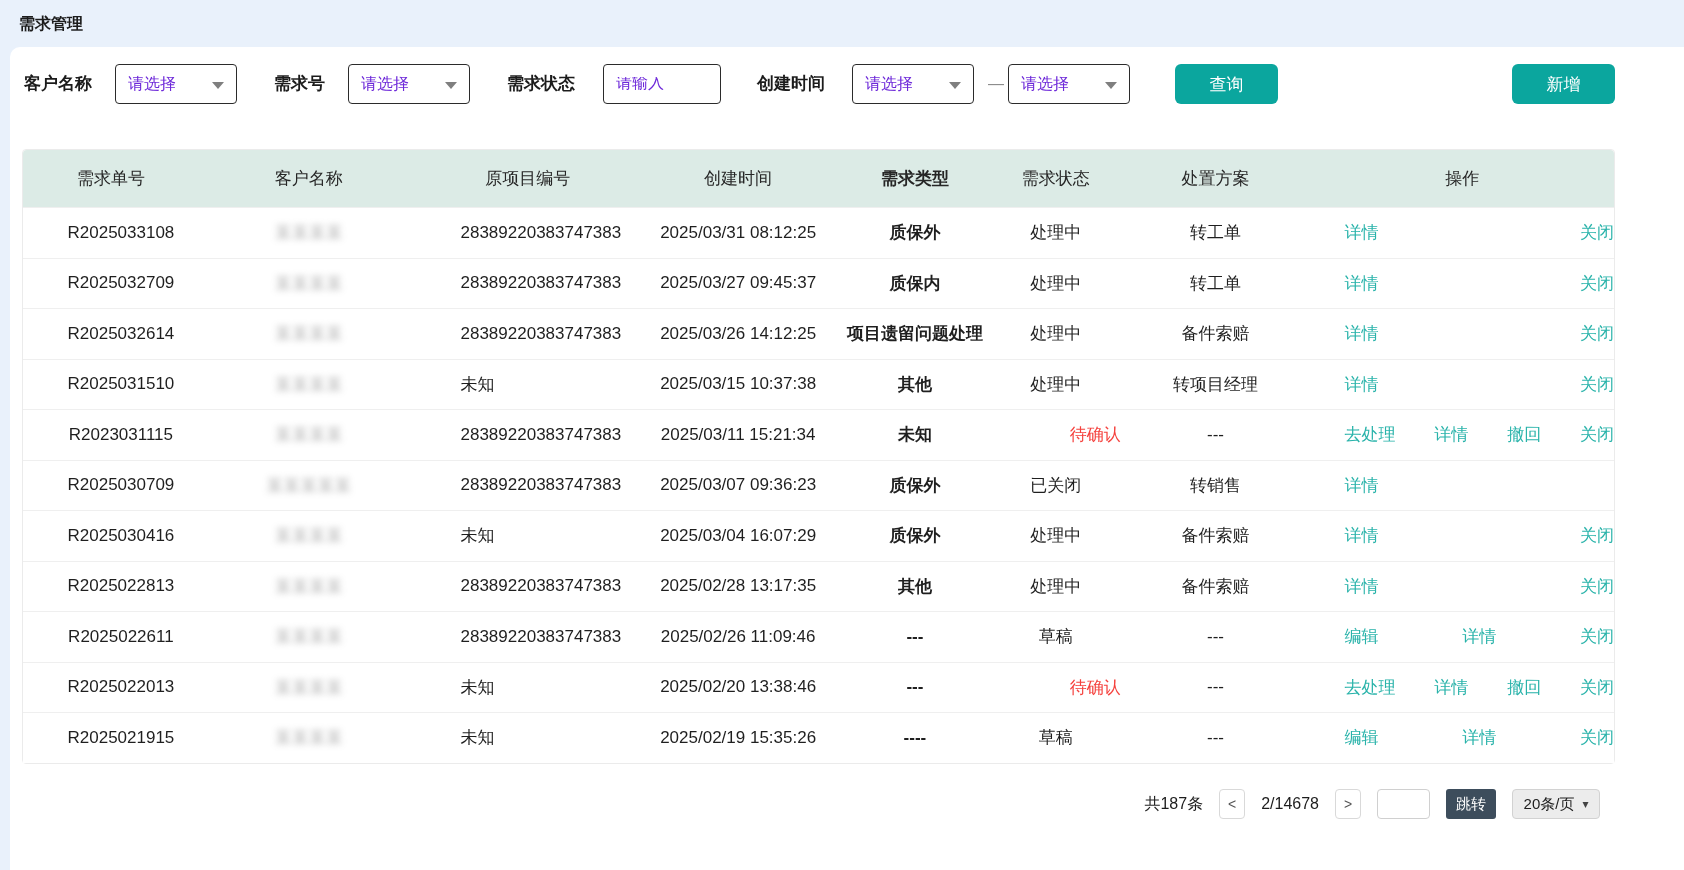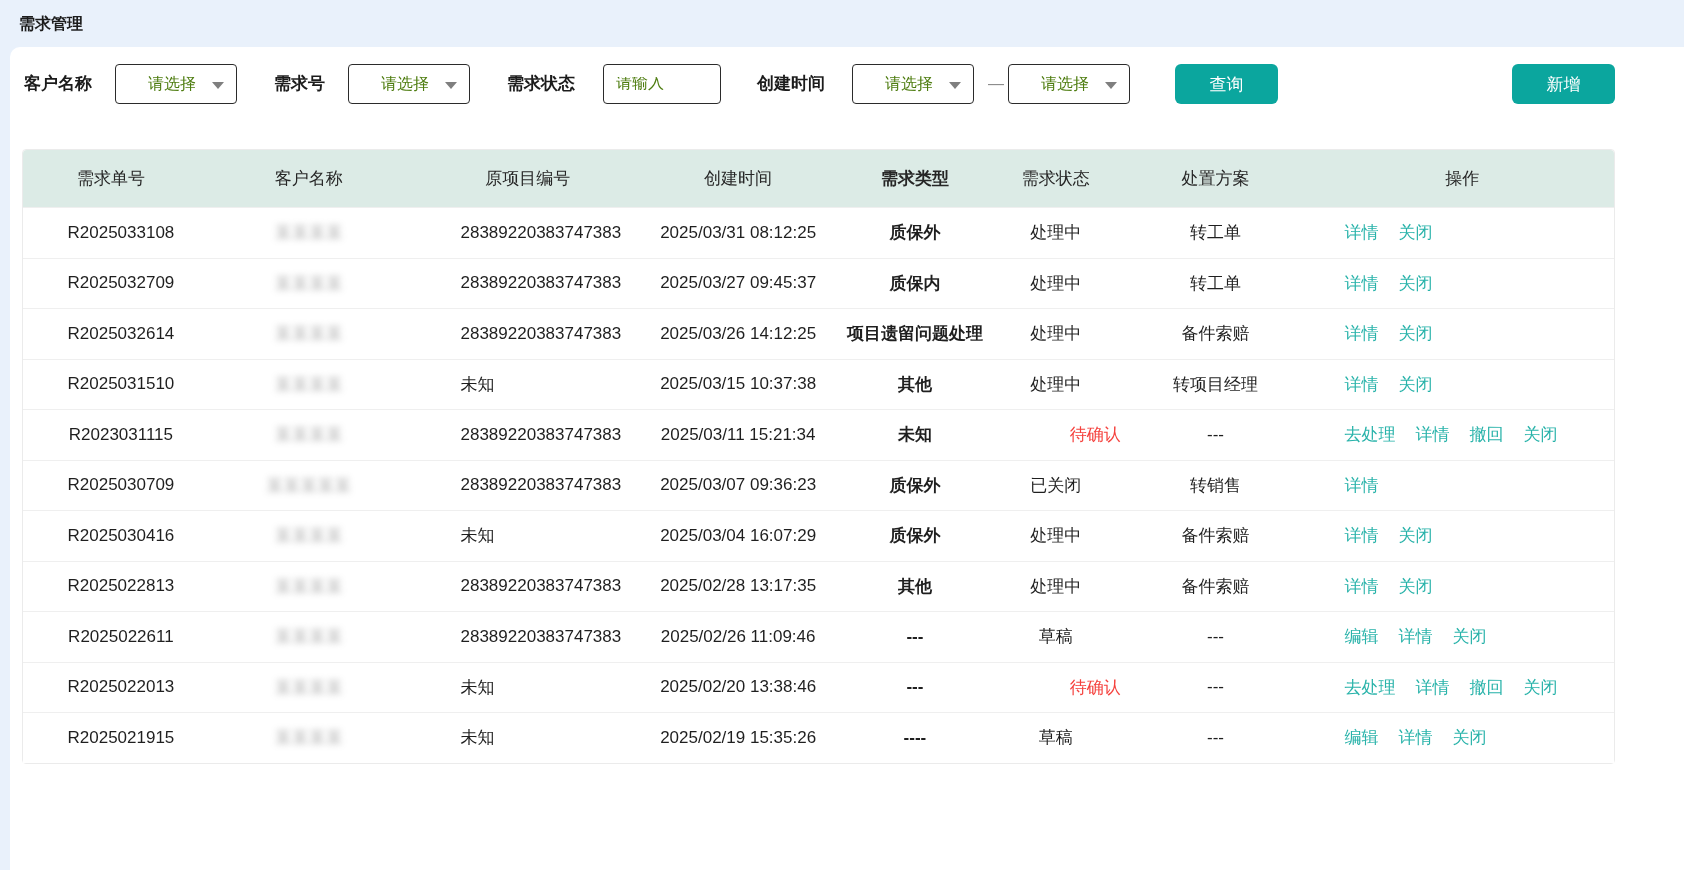--- a/index.html
+++ b/index.html
@@ -15,40 +15,40 @@
   .topbar .title { position:absolute; left:19px; top:0; height:47px; line-height:47px; font-size:16px; font-weight:700; color:#1c1c1c; }
   
   .card { position:absolute; left:10px; top:47px; right:0; bottom:0; background:#ffffff; border-top-left-radius:10px; }
   
   .flabel { position:absolute; top:17px; height:40px; line-height:40px; font-size:17px; font-weight:700; color:#1b1b1b; white-space:nowrap; }
   .sel, .inp {
     position:absolute; top:17px; height:40px; width:122px;
     border:1px solid #2b2b2b; border-radius:4px; background:#fff;
     display:flex; align-items:center; padding:0 12px;
   }
-  .sel .ph, .inp input::placeholder { color:#4d7c0f; font-size:16px;margin-left:20px; }
+  .sel .ph, .inp input::placeholder { color:#6d28d9; font-size:16px; }
   .inp input { border:none; outline:none; width:100%; font-size:12px; font-family:inherit; background:transparent; color:#6d28d9; }
   .caret { position:absolute; right:12px; top:17px; width:0; height:0; border-left:6px solid transparent; border-right:6px solid transparent; border-top:7px solid #7f7f7f; }
   .dash { position:absolute; top:17px; height:40px; line-height:40px; font-size:16px; color:#8a8a8a; text-align:center; width:28px; }
   .btn-teal {
     position:absolute; top:17px; height:40px; width:103px;
     background:#0ba69e; color:#fff; font-size:17px; font-family:inherit;
     border:none; border-radius:6px; cursor:pointer;
   }
   
   .tbl { position:absolute; left:12px; top:102px; width:1593px; border:1px solid #ebebeb; border-radius:4px; background:#fff; }
   .thead { display:flex; height:57px; background:#dcebe6; align-items:center; border-top-left-radius:4px; border-top-right-radius:4px; }
   .th { font-size:17px; font-weight:500; color:#262626; text-align:center; }
   .tr { display:flex; height:50.5px; align-items:center; border-top:1px solid #efefef; background:#fff; }
   .td { font-size:17px; color:#1f1f1f; text-align:center; white-space:nowrap; }
   .c1 { width:176px; } .c2 { width:220px; } .c3 { width:219px; } .c4 { width:202px; }
   .c5 { width:152px;font-weight:bold; } .c6 { width:130px; } .c7 { width:190px; } .c8 { width:304px; }
   .td.c1 { text-align:center; padding-left:20px; }
   .td.c3 { text-align:left; padding-left:42px; }
-  .td.c8 { text-align:left; padding-left:34px; display:flex; gap:20px; }
+  .td.c8 { text-align:left; padding-left:34px; display:flex; gap:20px;justify-content:space-between; }
   .blurred { filter:blur(3px); opacity:.5; color:#666; }
   .red { color:#f5413d;text-align:right; }
   .alink { color:#29b3aa; cursor:pointer; font-size:17px; white-space:nowrap; }
   
   .pager { position:absolute; top:742px; right:84px; height:30px; display:flex; align-items:center; gap:16px; }
   .pg-total { font-size:16px; color:#1d1d1d; }
   .pg-btn { width:26px; height:30px; background:#fff; border:1px solid #d9d9d9; border-radius:4px; color:#555; font-size:14px; font-family:inherit; cursor:pointer; }
   .pg-ind { font-size:16px; color:#1d1d1d; }
   .pg-input { width:53px; height:30px; border:1px solid #d0d0d0; border-radius:4px; font-size:15px; padding:0 6px; outline:none; font-family:inherit; }
   .pg-jump { width:50px; height:30px; background:#3d4d5c; color:#fff; border:none; border-radius:3px; font-size:15px; font-family:inherit; cursor:pointer; }
@@ -251,14 +251,26 @@
           <div class="td c7">---</div>
           <div class="td c8">
             <span class="alink">编辑</span>
             <span class="alink">详情</span>
             <span class="alink">关闭</span>
           </div>
         </div>
       </div>
   </div>
 
+  <div class="pager">
+    <span class="pg-total">共187条</span>
+    <button class="pg-btn">&lt;</button>
+    <span class="pg-ind">2/14678</span>
+    <button class="pg-btn">&gt;</button>
+    <input class="pg-input" type="text" value="" style="">
+    <button class="pg-jump">跳转</button>
+    <div class="pg-size">
+      <span>20条/页</span>
+      <span class="sz-caret">▾</span>
+    </div>
+  </div>
 
 </div>
 
 </body></html>

